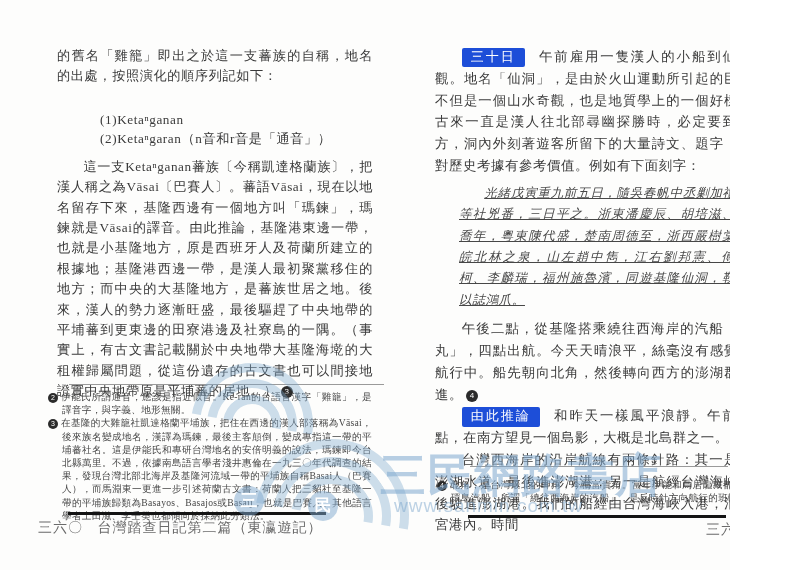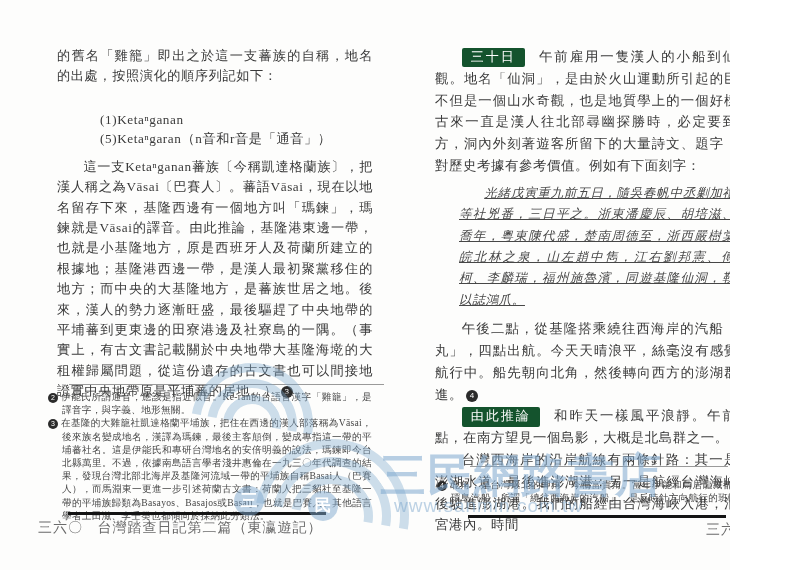--- a/index.html
+++ b/index.html
@@ -9,21 +9,21 @@
   .page{position:absolute;text-align:justify;}
   .page-left{left:57px;top:46px;width:316px;font-size:13.2px;line-height:20.4px;letter-spacing:.6px;}
   .page-right{left:435px;top:46px;width:332px;font-size:13.4px;line-height:21.8px;letter-spacing:.6px;}
   p{margin:0;}
   .ind{text-indent:2em;}
   .olist{margin:23px 0 8px;line-height:19.5px;}
   .olist .li{padding-left:43px;}
   .fnmark{display:inline-block;width:12px;height:12px;border-radius:50%;background:#2b2b2b;color:#fff;
           font-size:8px;line-height:12px;text-align:center;vertical-align:1px;margin-left:3px;
           letter-spacing:0;text-indent:0;font-family:"Liberation Sans","DejaVu Sans",sans-serif;}
-  .badge{display:inline-block;background:#14532d;color:#fff;font-size:13px;line-height:1.25;
+  .badge{display:inline-block;background:#1d4ed8;color:#fff;font-size:13px;line-height:1.25;
          padding:1px 9px 2px;border-radius:2px;margin-right:13px;letter-spacing:2px;text-indent:0;}
   .inscription{margin:6px 0 7px 24px;padding-right:18px;font-size:12.6px;line-height:21.4px;
                font-style:italic;color:#474747;text-indent:2em;text-decoration:underline;}
   
   .fnrule{position:absolute;height:1px;background:#9a9a9a;}
   .fnrule-left{left:69px;top:384px;width:315px;}
   .fnrule-right{left:470px;top:466px;width:258px;}
   .fnblock{position:absolute;font-size:9.6px;line-height:13.2px;color:#454545;text-align:justify;letter-spacing:.3px;}
   .fnblock-left{left:48px;top:390px;width:324px;}
   .fnblock-right{left:437px;top:478px;width:326px;}
@@ -62,21 +62,21 @@
 </style>
 </head>
 <body>
 
 <div class="canvas">
 
   <div class="page page-left">
     <p>的舊名「雞籠」即出之於這一支蕃族的自稱，地名的出處，按照演化的順序列記如下：</p>
     <div class="olist">
       <div class="li">(1)Ketaⁿganan</div>
-      <div class="li">(5)Ketaⁿgaran（n音和r音是「通音」）</div>
+      <div class="li">(2)Ketaⁿgaran（n音和r音是「通音」）</div>
     </div>
     <p class="ind">
       <span>這一支Ketaⁿganan蕃族〔今稱凱達格蘭族〕，把漢人稱之為Vāsai〔巴賽人〕。蕃語Vāsai，現在以地名留存下來，基隆西邊有一個地方叫「瑪鍊」，瑪鍊就是Vāsai的譯音。由此推論，基隆港東邊一帶，也就是小基隆地方，原是西班牙人及荷蘭所建立的根據地；基隆港西邊一帶，是漢人最初聚黨移住的地方；而中央的大基隆地方，是蕃族世居之地。後來，漢人的勢力逐漸旺盛，最後驅趕了中央地帶的平埔蕃到更東邊的田寮港邊及社寮島的一隅。（事實上，有古文書記載關於中央地帶大基隆海墘的大租權歸屬問題，從這份遺存的古文書也可以間接地證實中央地帶原是平埔蕃的居地。）</span><span class="fnmark">3</span>
     </p>
   </div>
 
   <div class="fnrule fnrule-left"></div>
   <div class="fnblock fnblock-left">
     <div class="fn">
       <span class="fnmark">2</span><span>伊能氏所謂通音，應該是指近似音。Kē-ran的台語音漢字「雞籠」，是譯音字，與字義、地形無關。</span>

